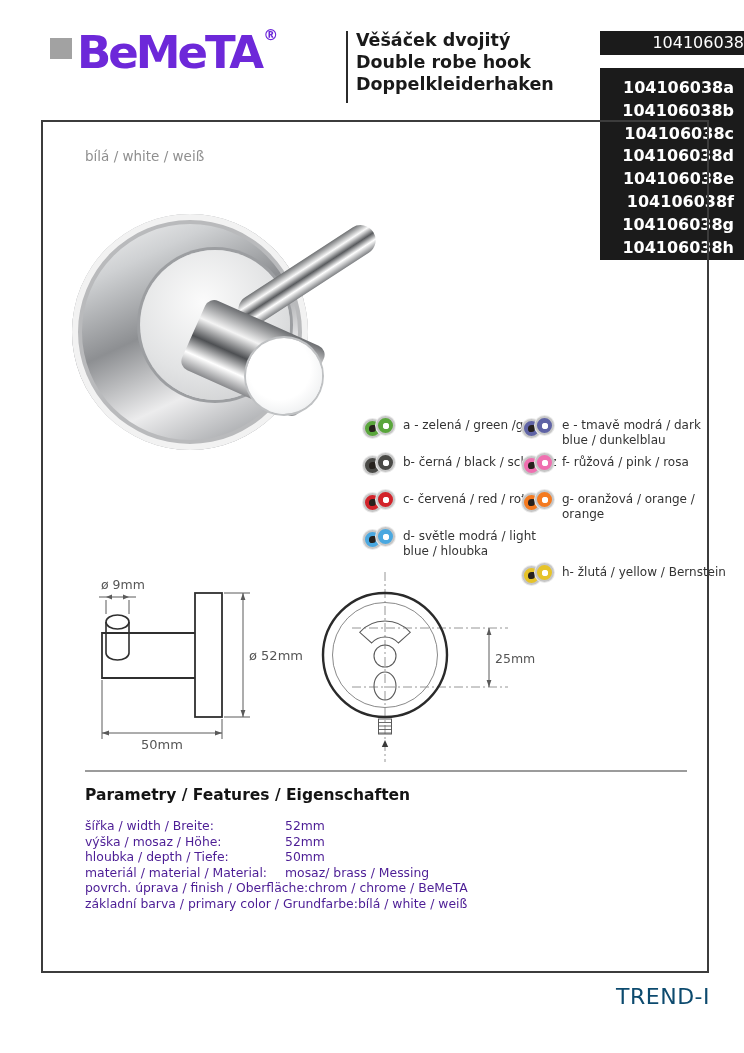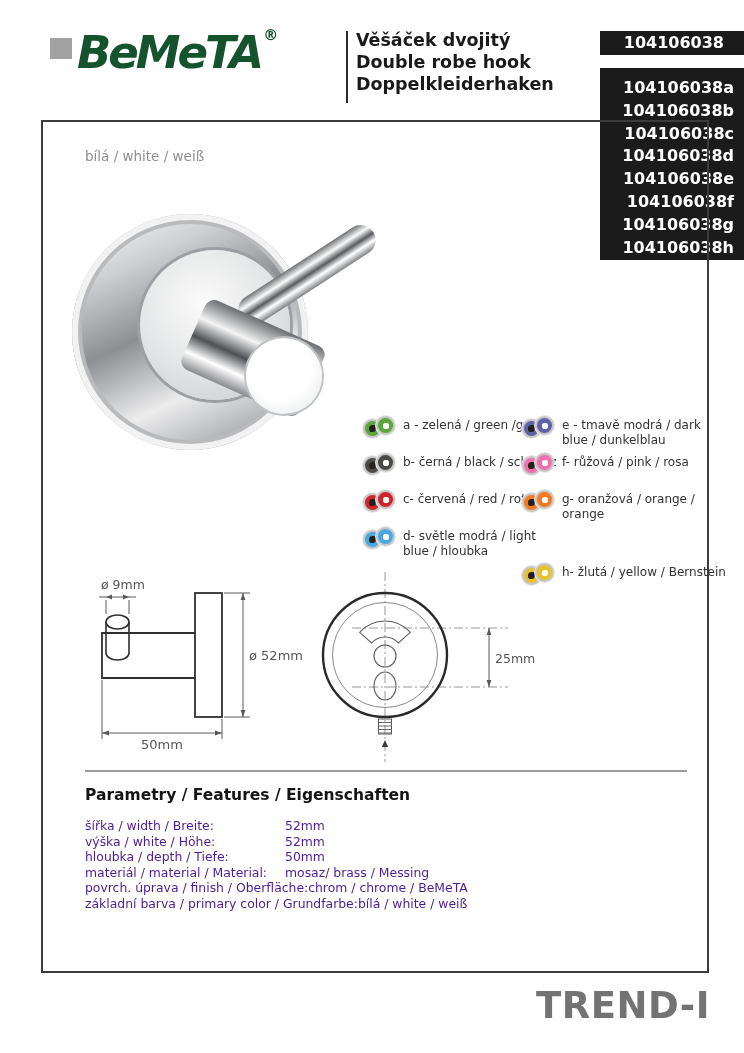--- a/index.html
+++ b/index.html
@@ -2,26 +2,26 @@
 <html><head>
 <meta charset="utf-8">
 <style>
   html,body{margin:0;padding:0;background:#fff;}
   .page{position:relative;width:744px;height:1053px;background:#fff;
         font-family:"DejaVu Sans","Liberation Sans",sans-serif;overflow:hidden;}
   .abs{position:absolute;}
 
   
   .logo-square{left:50px;top:38px;width:22px;height:21px;background:#a2a2a2;}
-  .brand{left:77px;top:26px;font-size:45px;font-weight:bold;letter-spacing:-3px;color:#14532d;font-style:italic;}
+  .brand{left:77px;top:26px;font-size:45px;font-weight:bold;letter-spacing:-3px;color:#6d28d9;}
   .brand sup{font-size:15px;font-weight:bold;letter-spacing:0;vertical-align:28px;margin-left:2px;}
   .title-divider{left:346px;top:31px;width:2px;height:72px;background:#2b2b2b;}
   .titles{left:356px;top:29px;font-size:17.5px;font-weight:bold;color:#1a1a1a;line-height:22px;}
   .code-box{left:600px;top:31px;width:144px;height:24px;background:#1b1b1b;color:#fff;
-            font-size:16px;font-weight:bold;text-align:right;line-height:24px;box-sizing:border-box;padding-right:20px;}
+            font-size:16px;font-weight:normal;text-align:right;line-height:24px;box-sizing:border-box;}
   .variant-box{left:600px;top:68px;width:144px;height:192px;background:#1b1b1b;color:#fff;
                font-size:16px;font-weight:bold;text-align:right;box-sizing:border-box;padding:9px 10px 0 0;}
   .variant-box div{line-height:22.8px;}
 
   
   .frame{left:41px;top:120px;width:668px;height:853px;border:2px solid #3c3c3c;box-sizing:border-box;}
   .color-note{left:85px;top:148px;font-size:13.5px;color:#8f8f8f;}
 
   
   .photo{left:60px;top:192px;width:330px;height:295px;}
@@ -59,21 +59,21 @@
 
   
   .param-sep{left:85px;top:770px;width:602px;height:2px;background:#9b9b9b;}
   .param-head{left:85px;top:786px;font-size:15.5px;font-weight:bold;color:#141414;}
   .param-table{left:85px;top:818px;width:560px;font-size:12.4px;color:#4c1d95;}
   .param-row{display:flex;line-height:15.6px;}
   .param-label{min-width:200px;}
   .param-value{white-space:nowrap;}
 
   
-  .series{right:34px;top:984px;font-size:37px;font-weight:bold;color:#737373;letter-spacing:0.5px;}
+  .series{right:34px;top:984px;font-size:22px;font-weight:normal;color:#0c4a6e;letter-spacing:0.5px;}
 </style>
 </head>
 <body>
 
 <div class="page">
 
   <div class="abs logo-square"></div>
   <div class="abs brand"><span>BeMeTA</span><sup>®</sup></div>
   <div class="abs title-divider"></div>
   <div class="abs titles">
@@ -234,21 +234,21 @@
   </svg>
 
   <div class="abs param-sep"></div>
   <div class="abs param-head">Parametry / Features / Eigenschaften</div>
   <div class="abs param-table">
     <div class="param-row">
       <span class="param-label">šířka / width / Breite:</span>
       <span class="param-value">52mm</span>
     </div>
     <div class="param-row">
-      <span class="param-label">výška / white / Höhe:</span>
+      <span class="param-label">výška / mosaz / Höhe:</span>
       <span class="param-value">52mm</span>
     </div>
     <div class="param-row">
       <span class="param-label">hloubka / depth / Tiefe:</span>
       <span class="param-value">50mm</span>
     </div>
     <div class="param-row">
       <span class="param-label">materiál / material / Material:</span>
       <span class="param-value">mosaz/ brass / Messing</span>
     </div>

